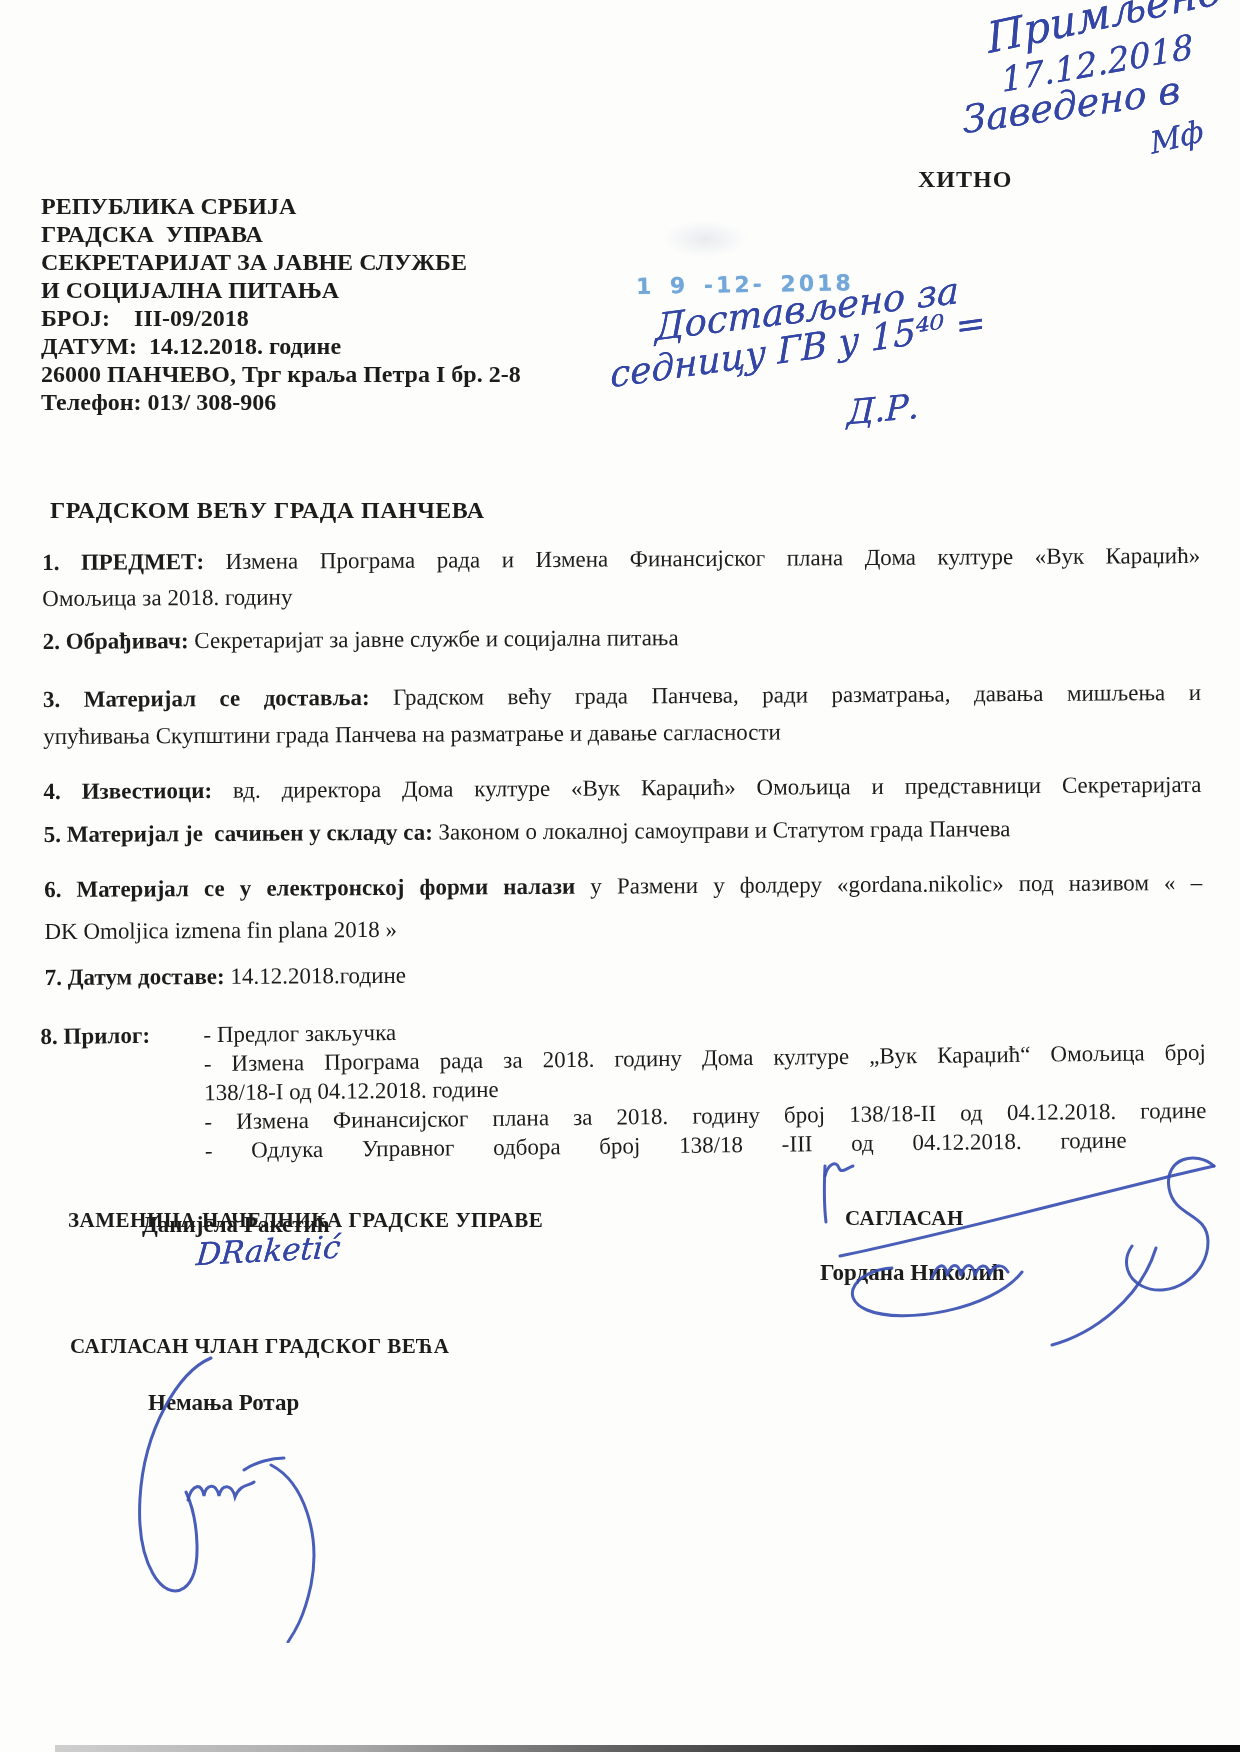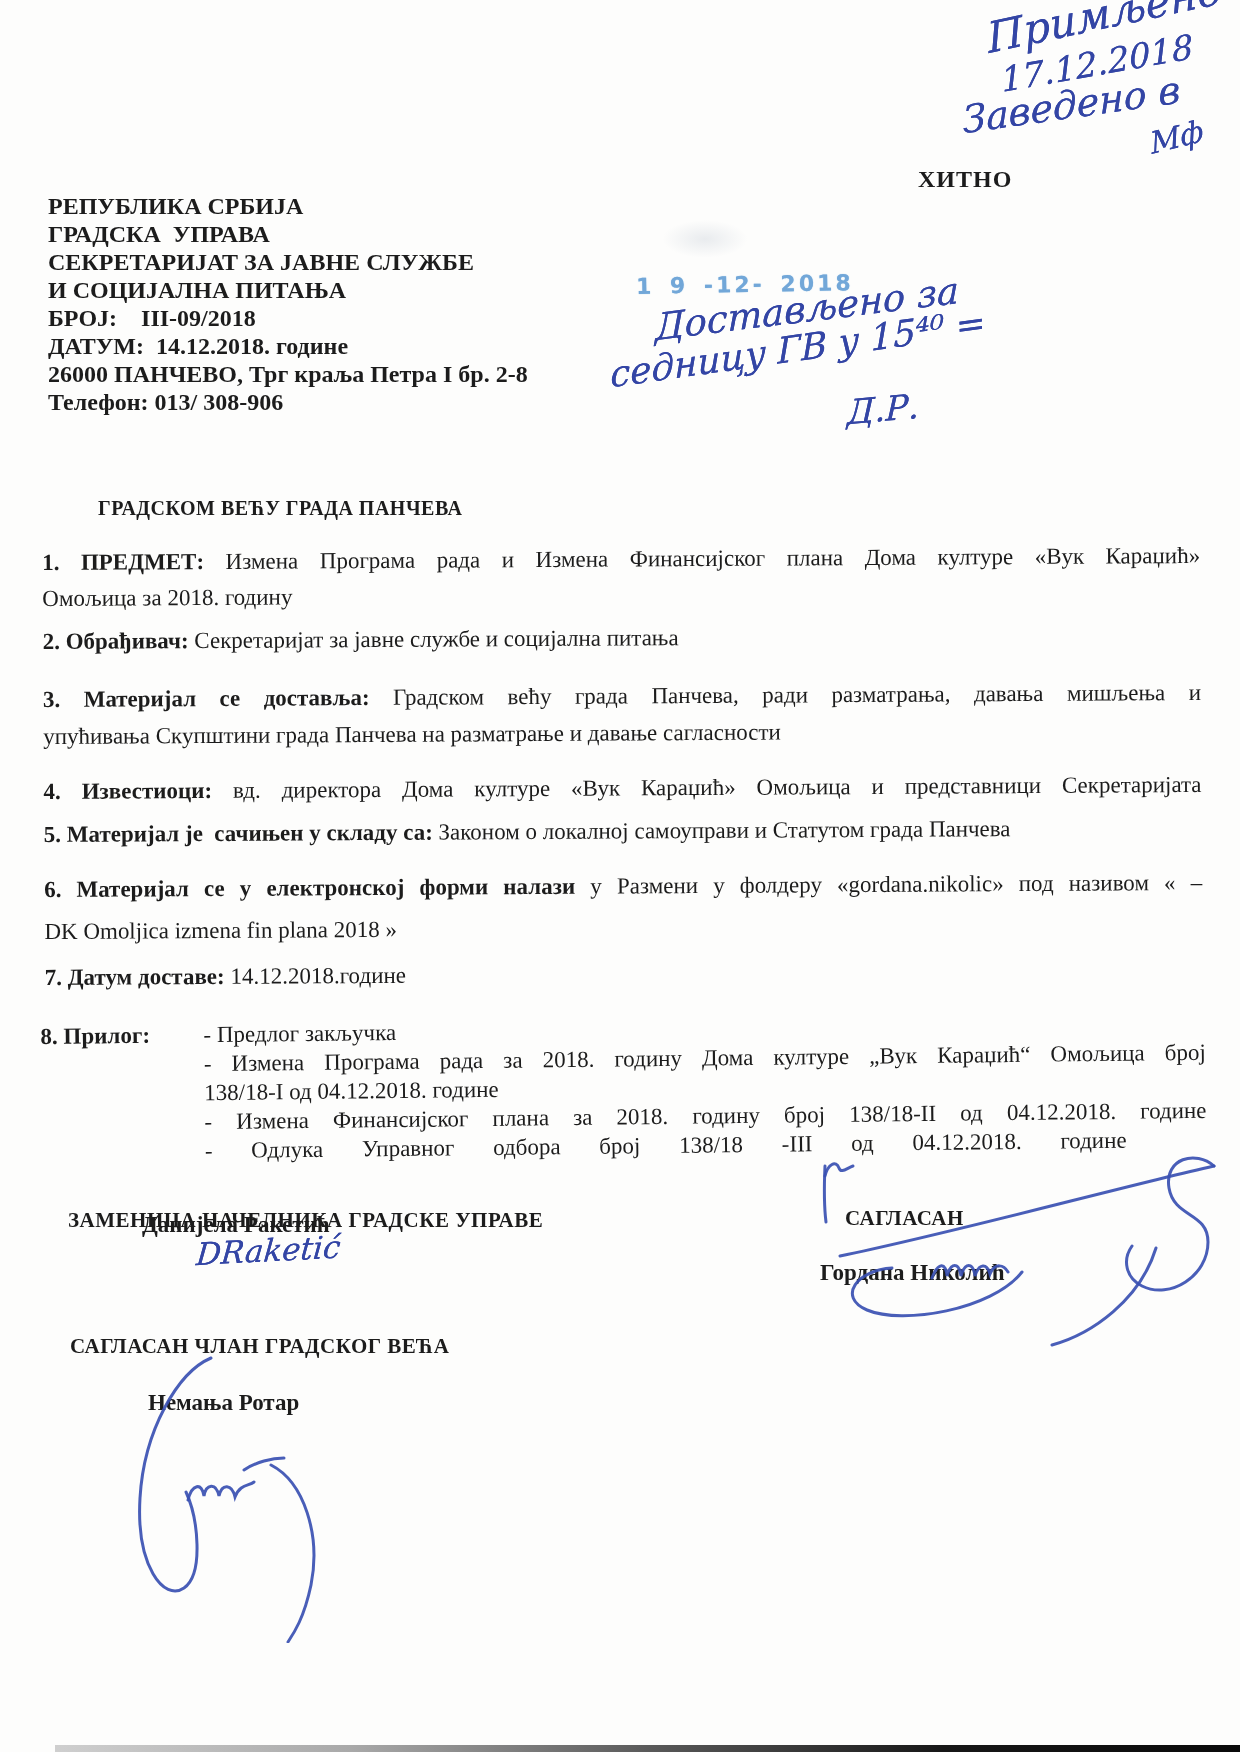--- a/index.html
+++ b/index.html
@@ -6,26 +6,26 @@
   .page {
     position:relative; width:1240px; height:1752px;
     background:#fdfdfc; overflow:hidden;
     font-family:"Liberation Serif", serif; color:#1c1c1c;
   }
   .abs { position:absolute; }
   .b { font-weight:bold; }
   .pre { white-space:pre-wrap; }
 
   
-  .letterhead { left:48px; top:192px; font-size:24px; font-weight:bold; line-height:28px; }
+  .letterhead { left:41px; top:192px; font-size:24px; font-weight:bold; line-height:28px; }
   .letterhead div { white-space:pre; }
 
   .urgent { left:918px; top:166px; font-size:24px; font-weight:bold; letter-spacing:1px; }
 
-  .addressee { left:50px; top:497px; font-size:20px; font-weight:bold; letter-spacing:0.5px;margin-left:48px; }
+  .addressee { left:50px; top:497px; font-size:24px; font-weight:bold; letter-spacing:0.5px; }
 
   
   .items { left:42px; top:545px; width:1158px; font-size:23px;
            transform:rotate(-0.35deg); transform-origin:0 0; }
   .item { position:absolute; left:0; width:100%; }
   .jline { text-align:left; }
   .fill { text-align:justify; text-align-last:justify; white-space:normal; }
 
   .attachments { left:42px; top:1022px; width:1170px; font-size:23px; line-height:29px;
                  transform:rotate(-0.65deg); transform-origin:0 100%; }

